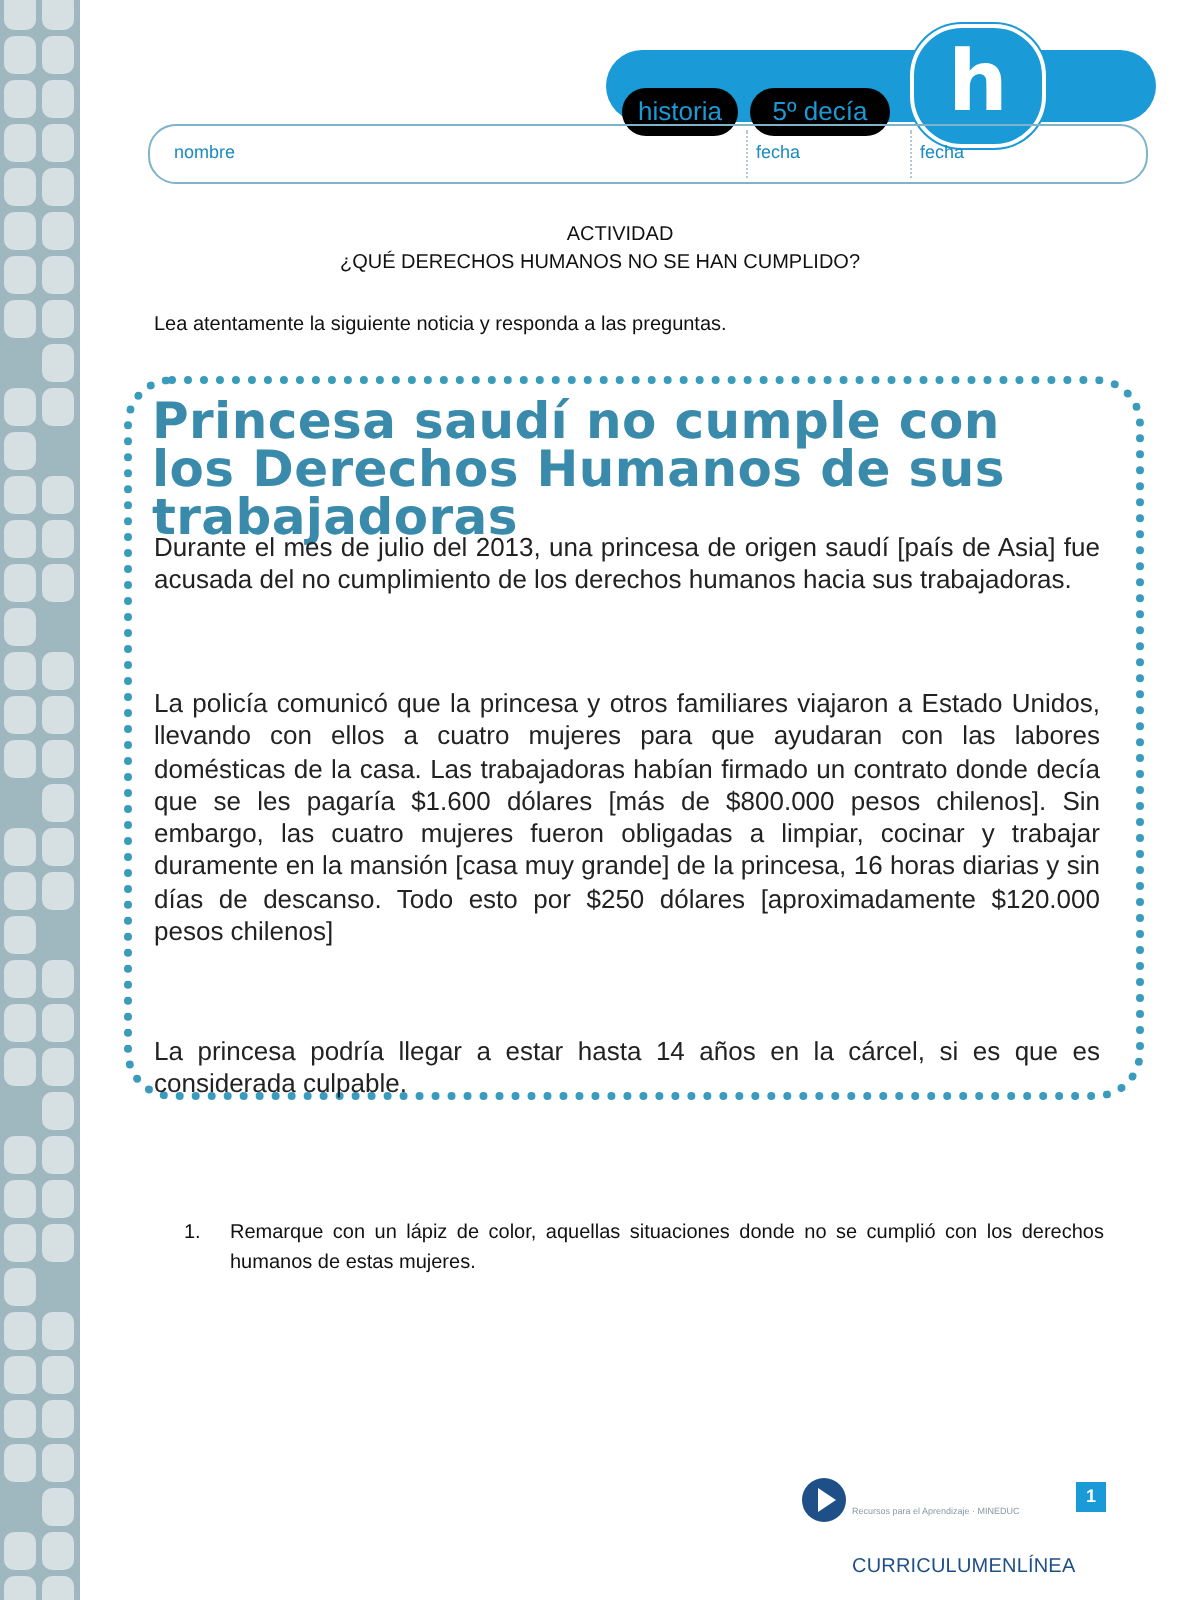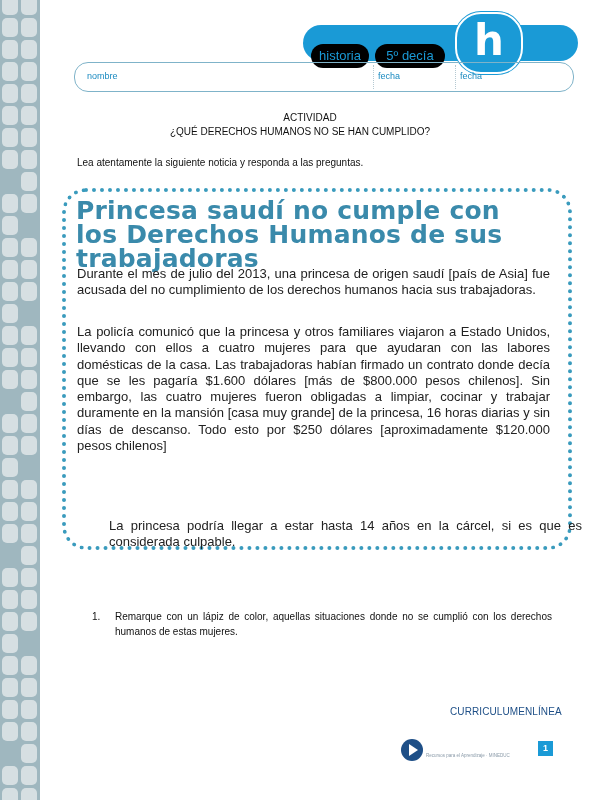--- a/index.html
+++ b/index.html
@@ -38,33 +38,33 @@
   .intro { position:absolute; top:157px; left:77px; font-size:10px; color:#111;text-align:center; }
 
   
   .news { position:absolute; left:62px; top:188px; width:510px; height:362px;
           border:4px dotted #3a9bbd; border-radius:24px; box-sizing:border-box; }
   .news-title { position:absolute; left:76px; top:199px; width:470px; font-family:"DejaVu Sans", sans-serif;
                 font-weight:bold; font-size:25px; line-height:24px; color:#3a8aab; letter-spacing:0.2px; }
   .para { position:absolute; left:77px; width:473px; font-family:Liberation Sans, sans-serif;
           font-size:13px; line-height:16.3px; color:#222; text-align:justify; }
   .p1 { top:266px; }
-  .p2 { top:324px; }
-  .p3 { top:518px;margin-left:32px; }
+  .p2 { top:344px; }
+  .p3 { top:518px; }
 
   .q1 { position:absolute; left:92px; top:609px; width:460px; font-size:10px; line-height:15px; color:#111;
         text-align:justify; }
   .q1 .num { position:absolute; left:0; top:0; }
   .q1 .txt { display:block; margin-left:23px; }
 
   
   .logo { position:absolute; left:401px; top:739px; width:22px; height:22px; border-radius:50%; background:#1e4f87; }
   .logo-arrow { position:absolute; left:8px; top:5px; width:0; height:0;
                 border-left:9px solid #fff; border-top:6px solid transparent; border-bottom:6px solid transparent; }
-  .brand { position:absolute; left:426px; top:706px; font-size:10px; color:#1e4f87; letter-spacing:0.1px;margin-left:24px; }
+  .brand { position:absolute; left:426px; top:778px; font-size:10px; color:#1e4f87; letter-spacing:0.1px; }
   .brand-sub { position:absolute; left:426px; top:753px; font-size:4.5px; color:#8a9aa8; }
   .pagebadge { position:absolute; left:538px; top:741px; width:15px; height:15px; background:#1a9ad6;
                color:#fff; font-size:9px; line-height:15px; text-align:center; font-weight:bold; }
 </style>
 </head>
 <body>
 
 <div class="strip">
   <div class="strip-grid" id="strip-grid">
       <div class="tile-row">

